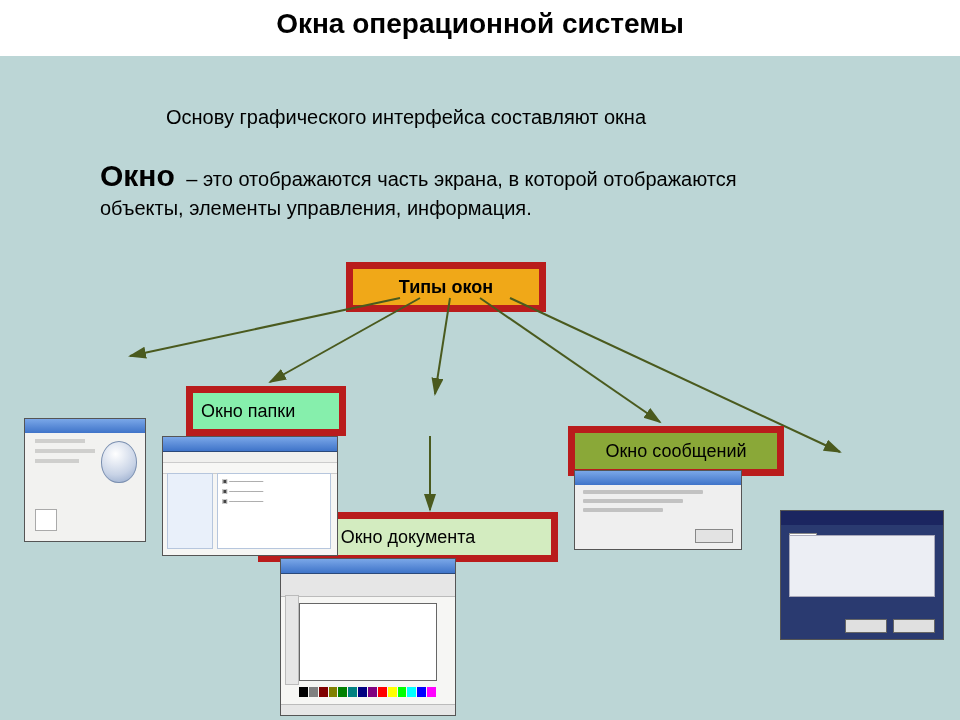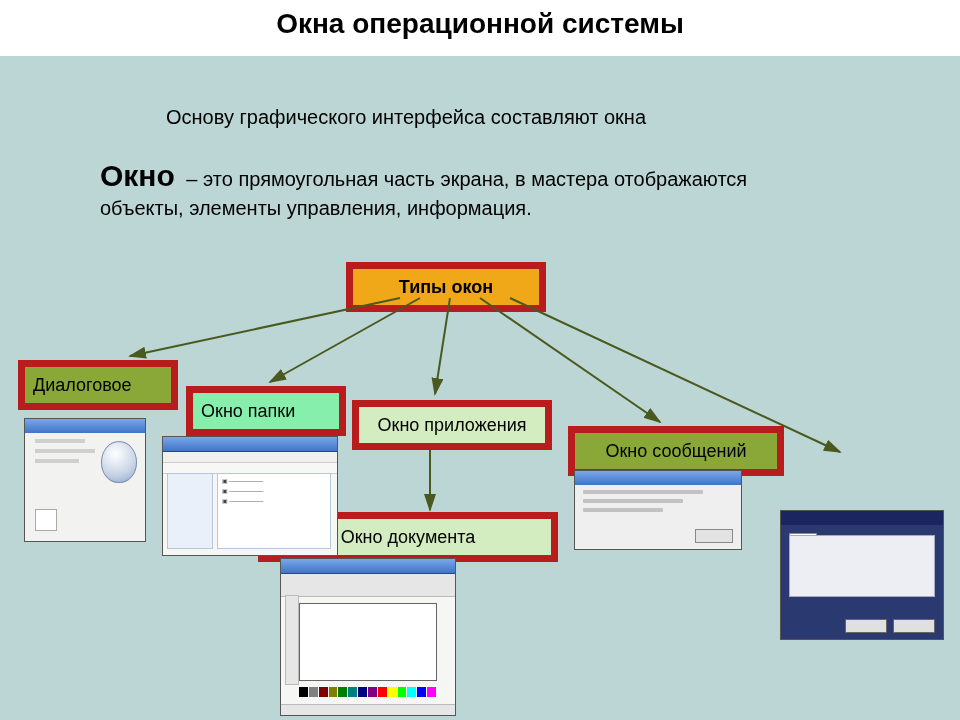--- a/index.html
+++ b/index.html
@@ -65,44 +65,42 @@
 </head>
 <body>
 
 <div class="title">Окна операционной системы</div>
 
 <div class="canvas">
 
   <div class="intro">Основу графического интерфейса составляют окна</div>
 
   <div class="def">
-    <span class="kw">Окно</span><span> – это прямоугольная часть экрана, в мастера отображаются объекты, элементы управления, информация.</span>
+    <span class="kw">Окно</span><span> – это отображаются часть экрана, в которой отображаются объекты, элементы управления, информация.</span>
   </div>
 
   <div class="box root" style="left:346px; top:206px; width:200px; height:36px;">Типы окон</div>
 
   <svg class="arrows">
     <defs>
       <marker id="ah" markerWidth="10" markerHeight="10" refX="8" refY="3" orient="auto">
         <path d="M0,0 L9,3 L0,6 Z" fill="#4a5a1e"></path>
       </marker>
     </defs>
 
     <line x1="400" y1="242" x2="130" y2="300" stroke="#4a5a1e" stroke-width="2" marker-end="url(#ah)"></line>
     <line x1="420" y1="242" x2="270" y2="326" stroke="#4a5a1e" stroke-width="2" marker-end="url(#ah)"></line>
     <line x1="450" y1="242" x2="435" y2="338" stroke="#4a5a1e" stroke-width="2" marker-end="url(#ah)"></line>
     <line x1="480" y1="242" x2="660" y2="366" stroke="#4a5a1e" stroke-width="2" marker-end="url(#ah)"></line>
     <line x1="510" y1="242" x2="840" y2="396" stroke="#4a5a1e" stroke-width="2" marker-end="url(#ah)"></line>
 
     <line x1="430" y1="380" x2="430" y2="454" stroke="#4a5a1e" stroke-width="2" marker-end="url(#ah)"></line>
   </svg>
 
-  <div class="box olive" style="left:18px;  top:304px; width:160px; height:34px; justify-content:flex-start; padding-left:8px;">Диалоговое</div>
   <div class="box lightblue" style="left:186px; top:330px; width:160px; height:34px; justify-content:flex-start; padding-left:8px;">Окно папки</div>
-  <div class="box lightgreen" style="left:352px; top:344px; width:200px; height:34px;">Окно приложения</div>
   <div class="box olive" style="left:568px; top:370px; width:216px; height:34px;">Окно сообщений</div>
   <div class="box lightgreen" style="left:258px; top:456px; width:300px; height:34px;">Окно документа</div>
 
   <div class="thumb dlgwin" style="left:24px; top:362px; width:122px; height:124px;">
     <div class="tb"></div>
     <div class="body">
       <div class="mousepic"></div>
       <div class="line" style="width:50px"></div>
       <div class="line" style="width:60px"></div>
       <div class="line" style="width:44px"></div>

